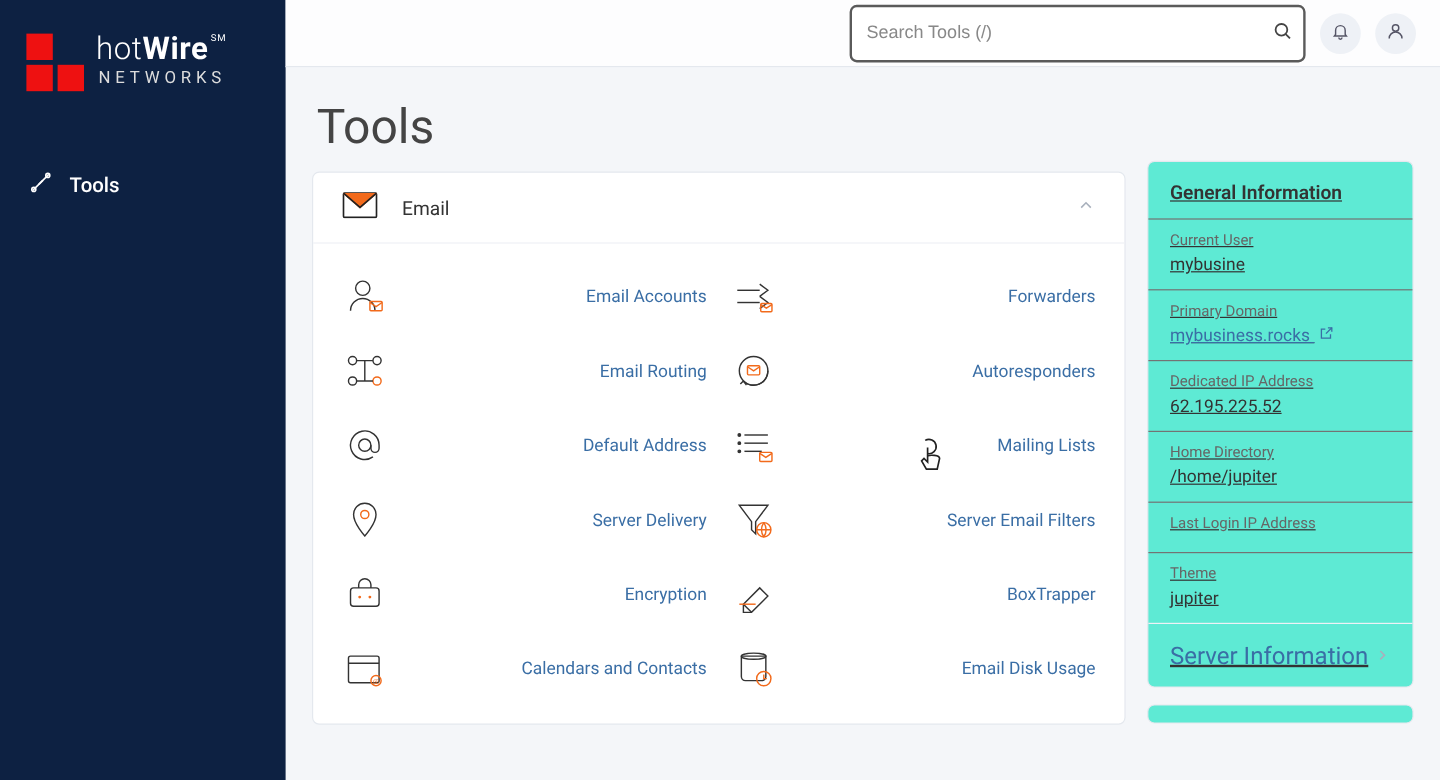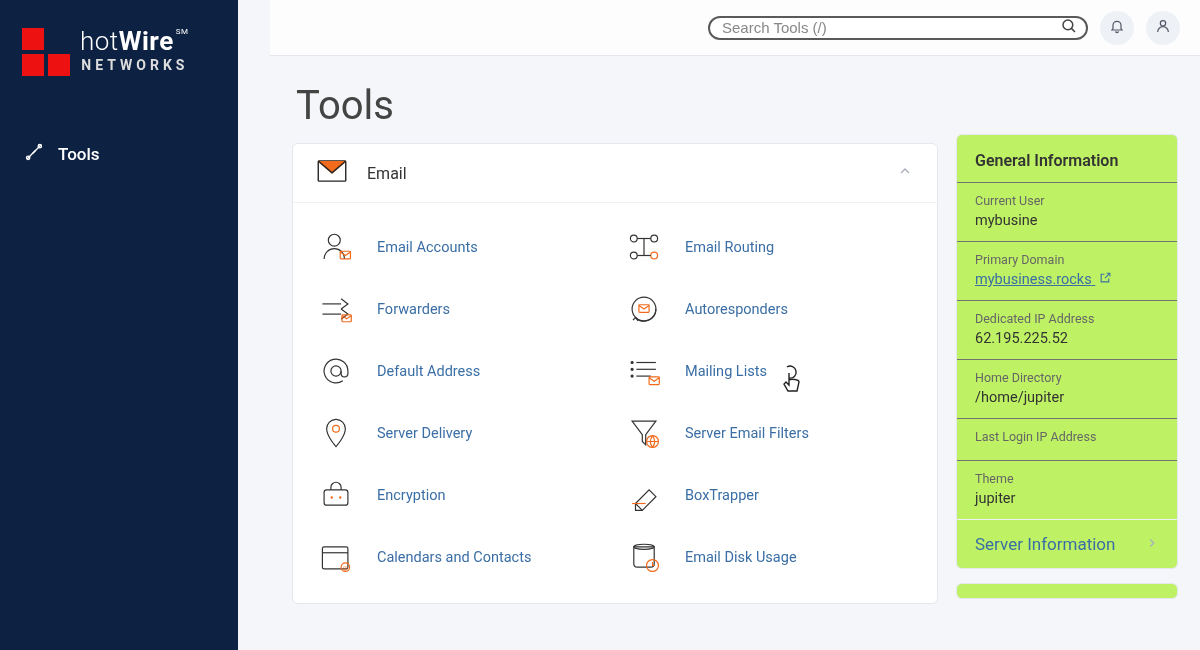--- a/index.html
+++ b/index.html
@@ -1,63 +1,63 @@
 <!DOCTYPE html>
 <html><head>
 <meta charset="utf-8">
 <style>
   * { box-sizing: border-box; margin: 0; padding: 0; }
   body { font-family: -apple-system, BlinkMacSystemFont, "Segoe UI", Roboto, Helvetica, Arial, sans-serif; background: #f4f6f9; color: #333; }
-  .app { display: flex; width: 1200px; height: 650px; overflow: hidden; gap: 32px; }
+  .app { display: flex; width: 1200px; height: 650px; overflow: hidden; }
   
   .sidebar { width: 238px; background: #0d2142; color: #fff; display: flex; flex-direction: column; flex-shrink: 0; }
   .logo { padding: 28px 22px 18px 22px; }
   .logo-row { display: flex; align-items: flex-start; gap: 10px; }
   .logo-mark { display: grid; grid-template-columns: 22px 22px; grid-template-rows: 22px 22px; gap: 4px; }
   .logo-sq { background: #e11; }
   .logo-sq:nth-child(2){ background: transparent; }
   .logo-sq:nth-child(1){ }
   .logo-text { display:flex; flex-direction:column; line-height:1; }
   .logo-brand { font-size: 26px; letter-spacing: .5px; }
   .logo-brand .light { font-weight: 300; }
   .logo-brand .heavy { font-weight: 700; }
   .logo-sm { font-size: 8px; margin-left:2px; vertical-align: top;}
-  .logo-sub { font-size: 14px; letter-spacing: 4px; font-weight: 700; color: #ddd; margin-top:4px; text-align:right;}
+  .logo-sub { font-size: 14px; letter-spacing: 4px; font-weight: 400; color: #ddd; margin-top:4px; text-align:right;}
   .nav { padding-top: 38px; }
   .nav-item { display: flex; align-items: center; gap: 14px; padding: 10px 24px; cursor: pointer; font-size: 17px; font-weight: 500;}
   .nav-item svg { width: 20px; height: 20px; }
   
   .main { flex: 1; display: flex; flex-direction: column; min-width: 0; }
   .topbar { height: 56px; display: flex; align-items: center; justify-content: flex-end; padding: 0 20px; gap: 12px; border-bottom: 1px solid #e4e8ee; background: #fdfdfe;}
   .search { width: 380px; position: relative; }
-  .search input { width: 100%; height: 24px; border: 2px solid #5a5a5a; border-radius: 16px; padding: 0 36px 0 12px; font-size: 15px; color: #555; background: #fff; }
+  .search input { width: 100%; height: 48px; border: 2px solid #5a5a5a; border-radius: 6px; padding: 0 36px 0 12px; font-size: 15px; color: #555; background: #fff; }
   .search input::placeholder{ color:#888; }
   .search .sicon { position: absolute; right: 10px; top: 50%; transform: translateY(-50%); }
   .circle-btn { width: 34px; height: 34px; border-radius: 50%; background: #eef1f6; display: flex; align-items: center; justify-content: center; cursor: pointer; }
   .content { flex: 1; overflow: auto; padding: 20px 22px; display: flex; gap: 18px; align-items: flex-start;}
   .page-title { font-size: 40px; font-weight: 400; color: #444; margin: 6px 0 6px 4px;}
   .col-left { flex:1; min-width:0; }
   .panel { background: #fff; border: 1px solid #e4e8ee; border-radius: 6px; }
   .panel-header { display: flex; align-items: center; justify-content: space-between; padding: 16px 24px; border-bottom: 1px solid #eef1f6; }
   .panel-header-left { display:flex; align-items:center; gap: 20px; font-size: 16px; color:#333;text-align:right; }
   .panel-header-left svg { width: 30px; height: 22px;}
   .chev { color: #a8b0bc; }
   .tool-grid { display: grid; grid-template-columns: 1fr 1fr; column-gap: 20px; row-gap: 26px; padding: 26px 24px 28px 24px; }
-  .tool { display: flex; align-items: center; gap: 22px; color: #3a6ea5; cursor: pointer; font-size: 14.5px; position: relative;}
+  .tool { display: flex; align-items: center; gap: 22px; color: #3a6ea5; cursor: pointer; font-size: 14.5px; position: relative; justify-content: space-between;}
   .tool .ticon { width: 38px; height: 36px; display:flex; align-items:center; justify-content:center; color:#333; flex-shrink:0;}
   .tool .ticon svg { width: 34px; height: 34px; overflow: visible;}
   
   .col-right { width: 222px; flex-shrink:0; }
-  .info-panel { background:#bef264; border:1px solid #e4e8ee; border-radius:6px; }
+  .info-panel { background:#5eead4; border:1px solid #e4e8ee; border-radius:6px;text-decoration:underline; }
   .gi-title { padding: 16px 18px 12px 18px; font-size: 16px; font-weight: 600; color:#333;}
   .gi-item { padding: 10px 18px 12px 18px; border-top:1px solid #737373; }
   .gi-label { font-size: 12.5px; color:#666; margin-bottom:4px;}
   .gi-value { font-size: 14.5px; color:#333; }
   .gi-value .link { color:#3a6ea5; }
-  .srv-info { display:flex; align-items:center; justify-content:space-between; padding: 14px 18px; border-top:1px solid #eef1f6; color:#3a6ea5; cursor:pointer; font-size:17px;}
+  .srv-info { display:flex; align-items:center; justify-content:space-between; padding: 14px 18px; border-top:1px solid #eef1f6; color:#3a6ea5; cursor:pointer; font-size:20px;}
   .cursor-pointer { position:absolute; top: 8px; left: 150px; pointer-events:none;}
 </style>
 </head>
 <body>
 
 <div class="app">
 
   <aside class="sidebar">
     <div class="logo">
       <div class="logo-row">
@@ -151,44 +151,44 @@
                     <path d="M6 34 a12 12 0 0 1 24 0"></path>
                     <rect x="25" y="25" width="12" height="9" rx="1" stroke="#f26a1b"></rect>
                     <path d="M25 26 l6 4 l6 -4" stroke="#f26a1b"></path>
                   </svg>
               </span>
               <span>Email Accounts</span>
             </div>
             <div class="tool">
               <span class="ticon">
                 <svg viewBox="0 0 40 40" fill="none" stroke="#333" stroke-width="1.4">
+                    <path d="M4 14 H26"></path>
+                    <path d="M26 8 L34 14 L26 20"></path>
+                    <path d="M4 26 H26"></path>
+                    <path d="M26 20 L34 26 L26 32"></path>
+                    <rect x="27" y="27" width="11" height="8" rx="1" stroke="#f26a1b"></rect>
+                    <path d="M27 28 l5.5 3.5 l5.5 -3.5" stroke="#f26a1b"></path>
+                  </svg>
+              </span>
+              <span>Forwarders</span>
+            </div>
+
+            <div class="tool">
+              <span class="ticon">
+                <svg viewBox="0 0 40 40" fill="none" stroke="#333" stroke-width="1.4">
                     <circle cx="8" cy="10" r="4"></circle>
                     <circle cx="32" cy="10" r="4"></circle>
                     <line x1="12" y1="10" x2="28" y2="10"></line>
                     <circle cx="8" cy="30" r="4"></circle>
                     <circle cx="32" cy="30" r="4" stroke="#f26a1b"></circle>
                     <line x1="12" y1="30" x2="28" y2="30"></line>
                     <line x1="20" y1="10" x2="20" y2="30"></line>
                   </svg>
               </span>
               <span>Email Routing</span>
-            </div>
-
-            <div class="tool">
-              <span class="ticon">
-                <svg viewBox="0 0 40 40" fill="none" stroke="#333" stroke-width="1.4">
-                    <path d="M4 14 H26"></path>
-                    <path d="M26 8 L34 14 L26 20"></path>
-                    <path d="M4 26 H26"></path>
-                    <path d="M26 20 L34 26 L26 32"></path>
-                    <rect x="27" y="27" width="11" height="8" rx="1" stroke="#f26a1b"></rect>
-                    <path d="M27 28 l5.5 3.5 l5.5 -3.5" stroke="#f26a1b"></path>
-                  </svg>
-              </span>
-              <span>Forwarders</span>
             </div>
             <div class="tool">
               <span class="ticon">
                 <svg viewBox="0 0 40 40" fill="none" stroke="#333" stroke-width="1.4">
                     <circle cx="20" cy="20" r="14"></circle>
                     <path d="M6 20 a14 14 0 0 1 0 -1" stroke-width="0"></path>
                     <path d="M34 20 a14 14 0 0 1 -24 10"></path>
                     <polyline points="7 33 10 30 13 34"></polyline>
                     <rect x="14" y="15" width="12" height="9" rx="1" stroke="#f26a1b"></rect>
                     <path d="M14 16 l6 4 l6 -4" stroke="#f26a1b"></path>

